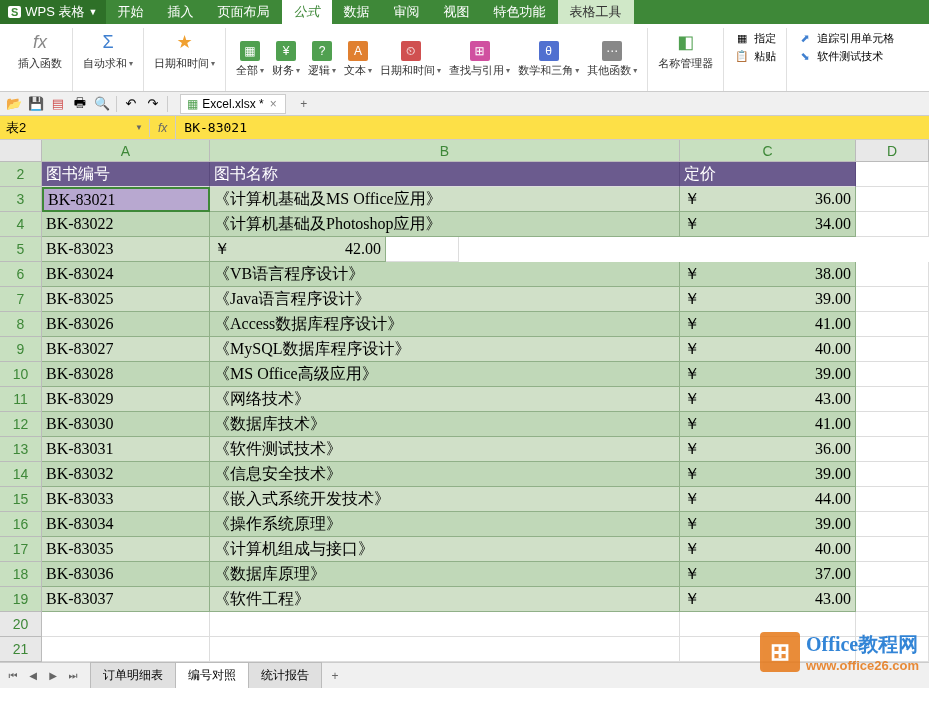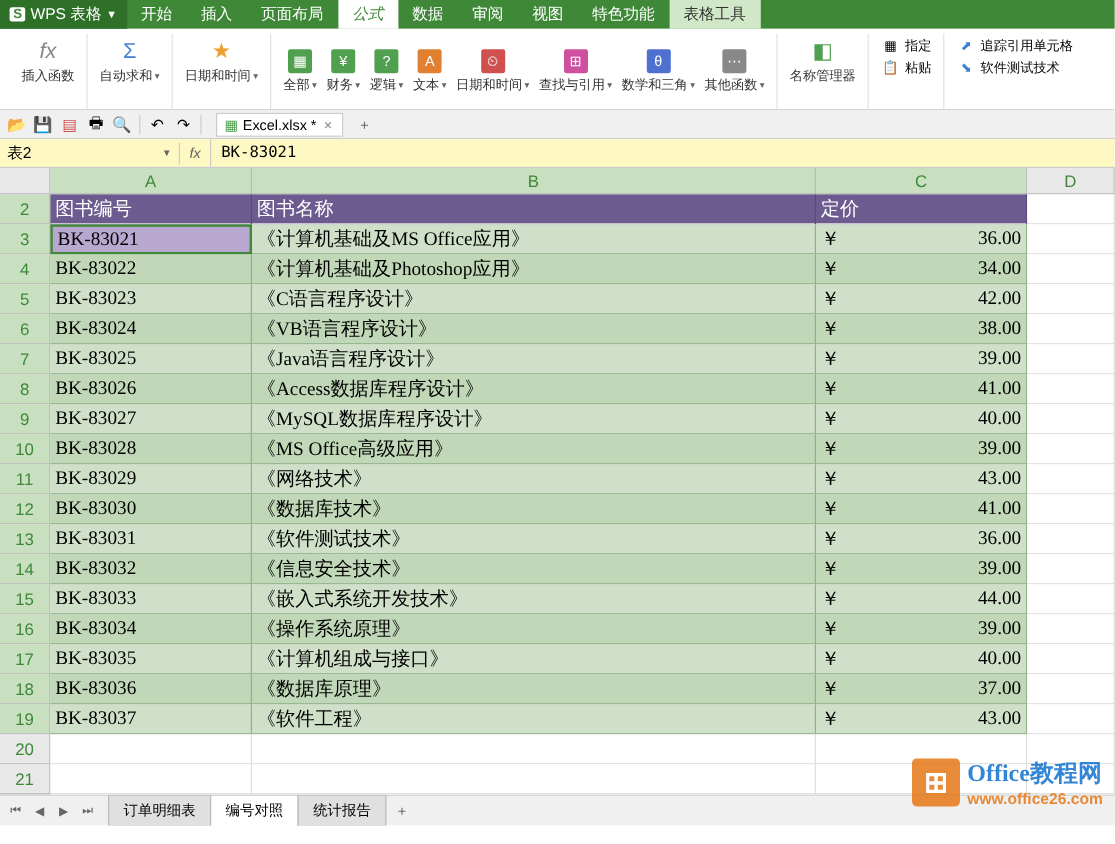--- a/index.html
+++ b/index.html
@@ -29,21 +29,21 @@
     
     
     .quickbar { height: 24px; background: #f0f0f0; border-bottom: 1px solid #ccc; display: flex; align-items: center; padding: 0 4px; gap: 2px; }
     .qa-btn { width: 20px; height: 20px; display: flex; align-items: center; justify-content: center; cursor: pointer; font-size: 13px; }
     .qa-sep { width: 1px; height: 16px; background: #ccc; margin: 0 2px; }
     .file-tab { display: flex; align-items: center; background: #fff; border: 1px solid #ccc; padding: 2px 6px; gap: 4px; margin-left: 8px; font-size: 12px; }
     .file-tab .close { color: #888; cursor: pointer; padding: 0 2px; }
     .add-tab { width: 20px; height: 20px; display: flex; align-items: center; justify-content: center; cursor: pointer; color: #666; margin-left: 6px; }
     
     
-    .formula-bar { height: 24px; background: #fef9c3; border-bottom: 1px solid #ccc; display: flex; align-items: center; }
+    .formula-bar { height: 24px; background: #fde047; border-bottom: 1px solid #ccc; display: flex; align-items: center; }
     .name-box { width: 150px; border-right: 1px solid #ccc; padding: 0 6px; display: flex; align-items: center; justify-content: space-between; font-size: 13px; }
     .name-box .arrow { font-size: 8px; color: #666; }
     .fx-label { padding: 0 8px; font-style: italic; color: #666; border-right: 1px solid #ccc; height: 100%; display: flex; align-items: center; }
     .formula-input { flex: 1; padding: 0 8px; font-size: 13px; font-family: Consolas, monospace; }
     
     
     .grid-container { position: relative; background: #fff; }
     .grid-corner { position: absolute; left: 0; top: 0; width: 42px; height: 22px; background: #e8e8e8; border-right: 1px solid #bbb; border-bottom: 1px solid #bbb; }
     .col-headers { display: flex; margin-left: 42px; height: 22px; }
     .col-header { background: #e8e8e8; border-right: 1px solid #bbb; border-bottom: 1px solid #bbb; display: flex; align-items: center; justify-content: center; font-size: 14px; color: #3e8838; }
@@ -298,21 +298,20 @@
       <div class="cell data-cell-alt col-A">BK-83022</div>
       <div class="cell data-cell-alt col-B">《计算机基础及Photoshop应用》</div>
       <div class="cell data-cell-alt price col-C">
             <span>￥</span>
             <span>34.00</span>
           </div>
       <div class="cell empty col-D"></div>
         </div>
         <div class="row">
       <div class="cell data-cell col-A">BK-83023</div>
-      <div class="cell data-cell col-B">《C语言程序设计》</div>
       <div class="cell data-cell price col-C">
             <span>￥</span>
             <span>42.00</span>
           </div>
       <div class="cell empty col-D"></div>
         </div>
         <div class="row">
       <div class="cell data-cell-alt col-A">BK-83024</div>
       <div class="cell data-cell-alt col-B">《VB语言程序设计》</div>
       <div class="cell data-cell-alt price col-C">

